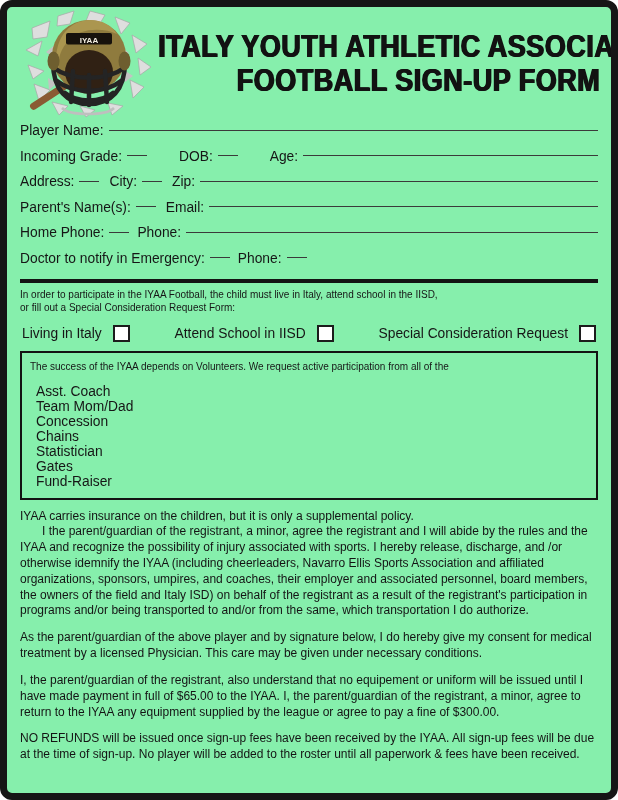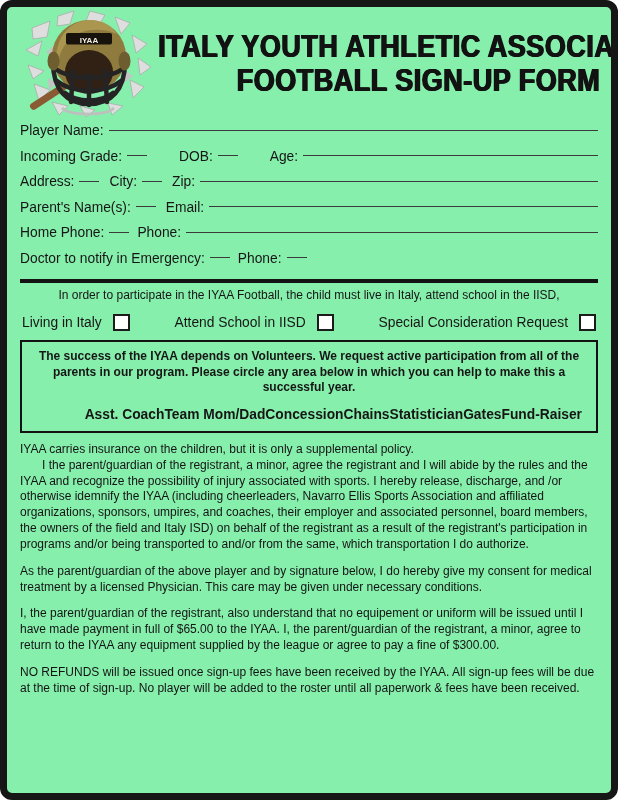--- a/index.html
+++ b/index.html
@@ -18,29 +18,29 @@
                 color:#121212; text-shadow:0.9px 0 0 #121212, -0.4px 0 0 #121212; white-space:nowrap; }
   
   .frow { display:flex; align-items:center; height:25.5px; font-size:13.8px; }
   .lbl { white-space:nowrap; padding-right:5px; line-height:1.2; }
   .ln { flex:1; border-bottom:1.5px solid #3a3a3a; margin-bottom:3px; min-width:20px; }
   .ln.f0 { flex:0 0 auto; }
   .ml10{margin-left:10px;} .ml14{margin-left:8px;} .ml20{margin-left:32px;} .sp120{flex:0 0 120px;} .sp150{flex:0 0 150px;} .sp255{flex:0 0 255px;}
   .sp112{flex:0 0 112px;} .sp135{flex:0 0 135px;} .sp185{flex:0 0 185px;}
   .hr3 { height:3.5px; background:#131313; margin:7px 0 5px; }
   
-  .center-txt { text-align:center; font-size:12px; line-height:1.3; }
+  .center-txt { text-align:left; font-size:10px; line-height:1.3; }
   .cb-row { display:flex; align-items:flex-start; justify-content:space-between;
             margin:11px 2px 9px 2px; font-size:13.8px; }
   .cb-group { display:flex; align-items:center; }
   .cb { width:17px; height:17px; border:2px solid #1c1c1c; margin-left:11px; background:#fff; }
   
-  .vol-box { border:2.5px solid #131313; padding:7px 8px 9px; margin:2px 0 9px;font-weight:bold; }
-  .vol-opts { display:flex; justify-content:flex-end; margin-top:11px; padding:0 6px;
-              font-size:13.8px; }
+  .vol-box { border:2.5px solid #131313; padding:7px 8px 9px; margin:2px 0 9px; }
+  .vol-opts { display:flex; justify-content:flex-start; margin-top:11px; padding:0 6px;
+              font-size:13.8px;flex-direction:column; }
   
   .legal { font-size:12px; line-height:1.32; color:#141414; }
   .legal p { margin-bottom:11px; }
   .indent { text-indent:22px; }
   
   .sig-row { display:flex; align-items:flex-end; height:25px; font-size:13.8px; margin-top:2px; }
 </style>
 </head>
 <body>
 
@@ -132,40 +132,40 @@
     <span class="lbl">Doctor to notify in Emergency:</span>
     <span class="ln f0 sp135"></span>
     <span class="lbl ml14">Phone:</span>
     <span class="ln f0 sp185"></span>
   </div>
 
   <div class="hr3"></div>
 
   <div class="center-txt">
     <div>In order to participate in the IYAA Football, the child must live in Italy, attend school in the IISD,</div>
+    <div>or fill out a Special Consideration Request Form:</div>
   </div>
   <div class="cb-row">
     <span class="cb-group">
       <span>Living in Italy</span>
       <span class="cb"></span>
     </span>
     <span class="cb-group">
       <span>Attend School in IISD</span>
       <span class="cb"></span>
     </span>
     <span class="cb-group">
       <span>Special Consideration Request</span>
       <span class="cb"></span>
     </span>
   </div>
 
   <div class="vol-box">
     <div class="center-txt">
       <div>The success of the IYAA depends on Volunteers. We request active participation from all of the</div>
-      <div>parents in our program. Please circle any area below in which you can help to make this a successful year.</div>
     </div>
     <div class="vol-opts">
       <span>Asst. Coach</span>
       <span>Team Mom/Dad</span>
       <span>Concession</span>
       <span>Chains</span>
       <span>Statistician</span>
       <span>Gates</span>
       <span>Fund-Raiser</span>
     </div>

